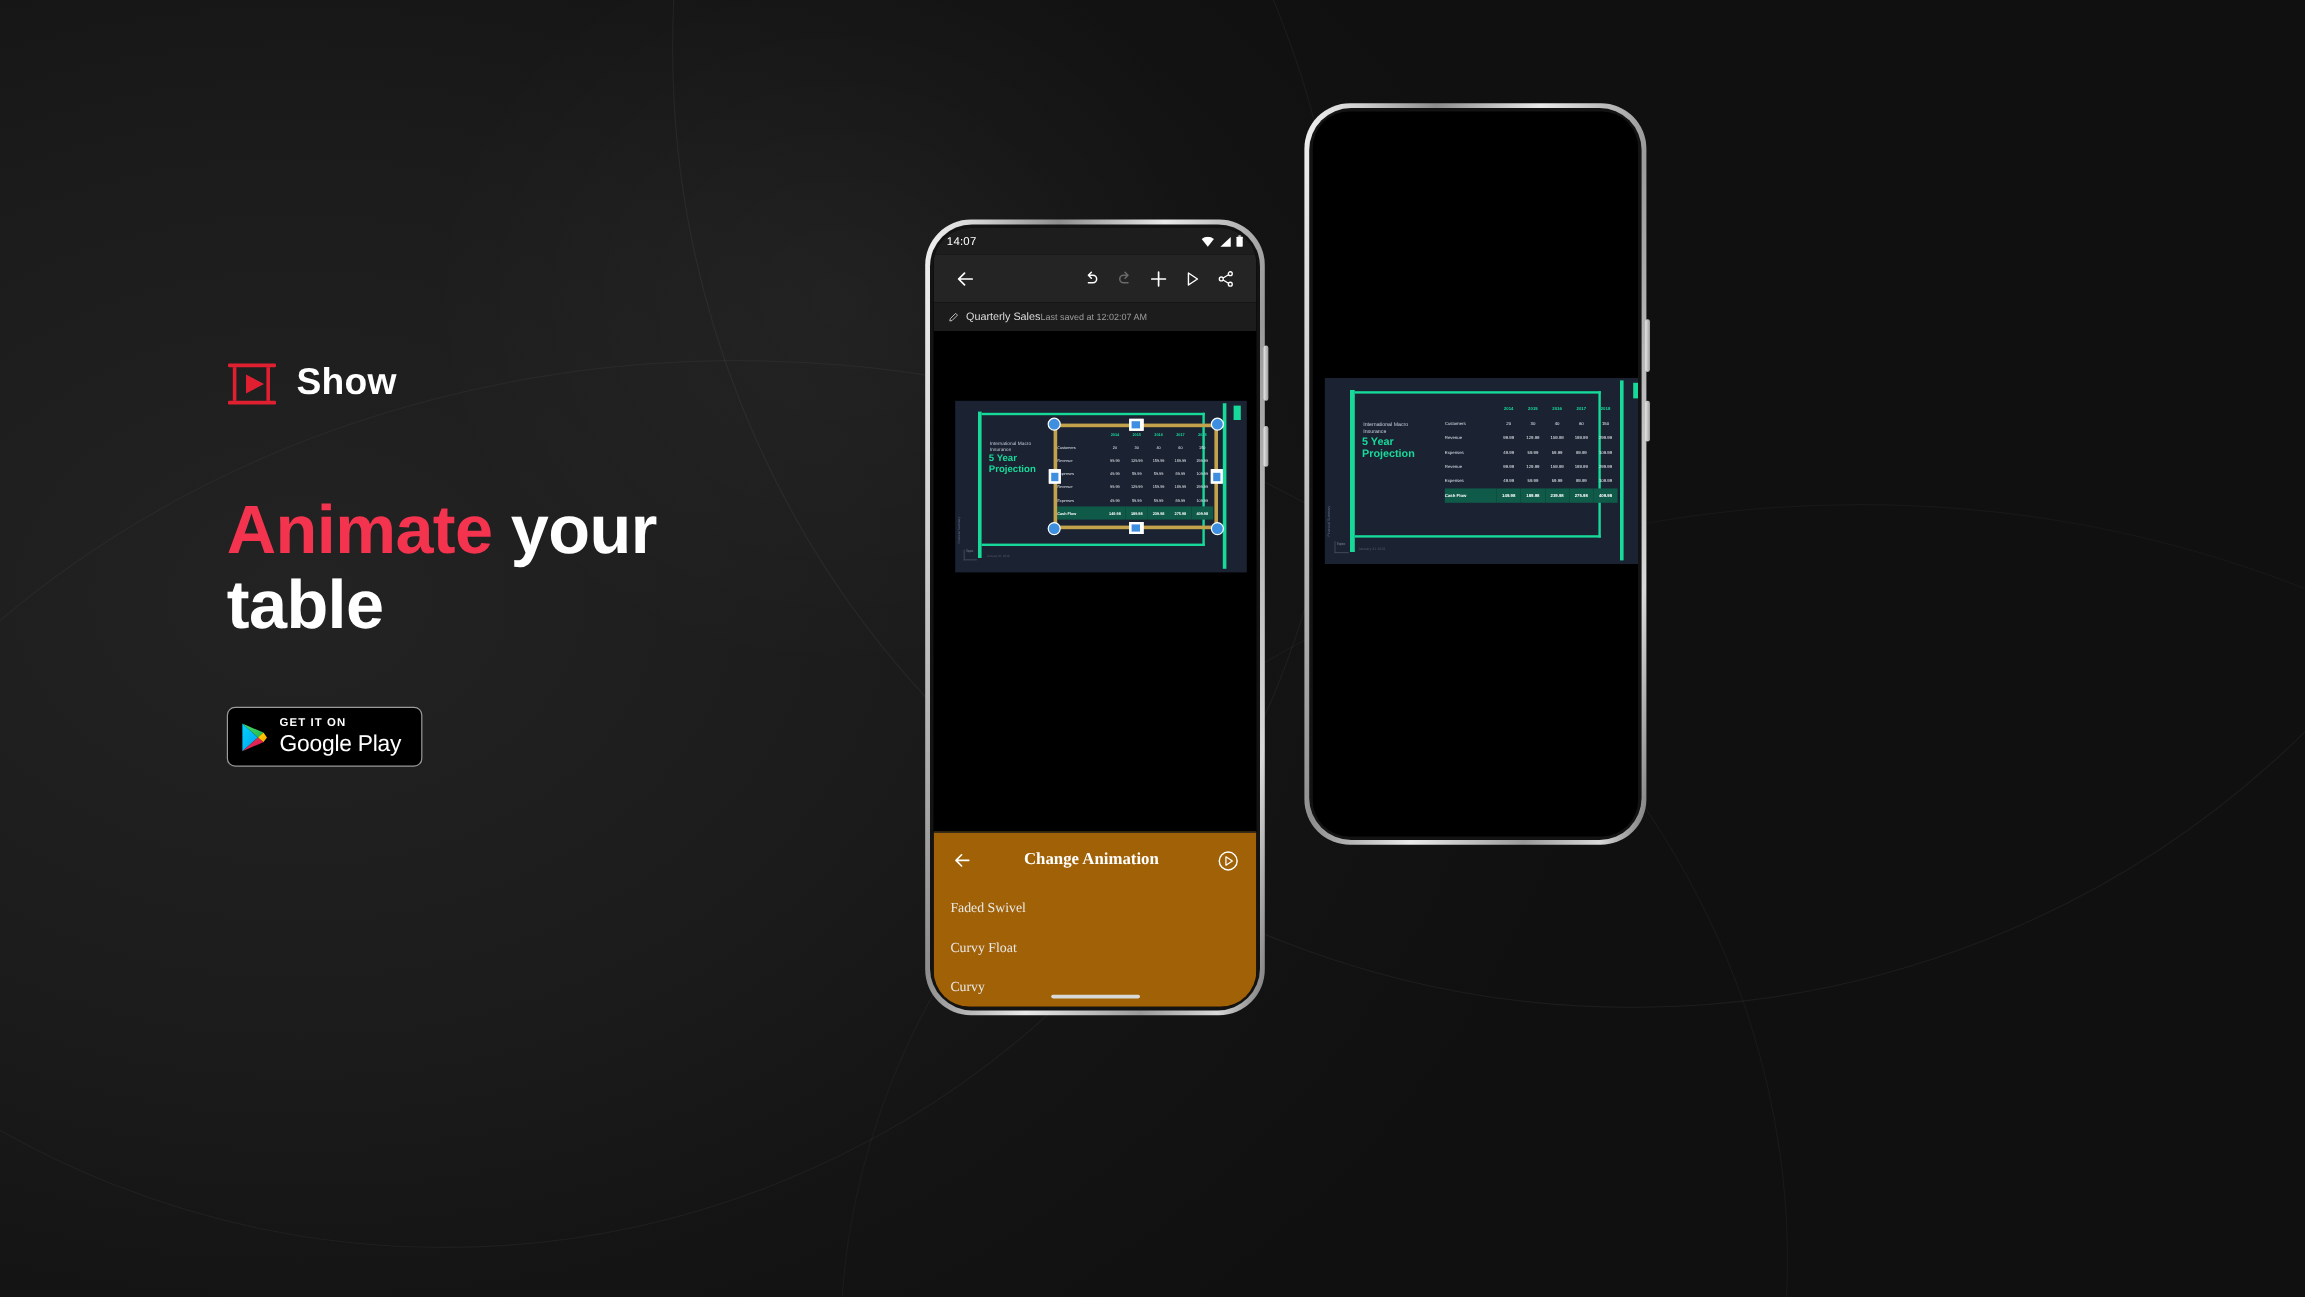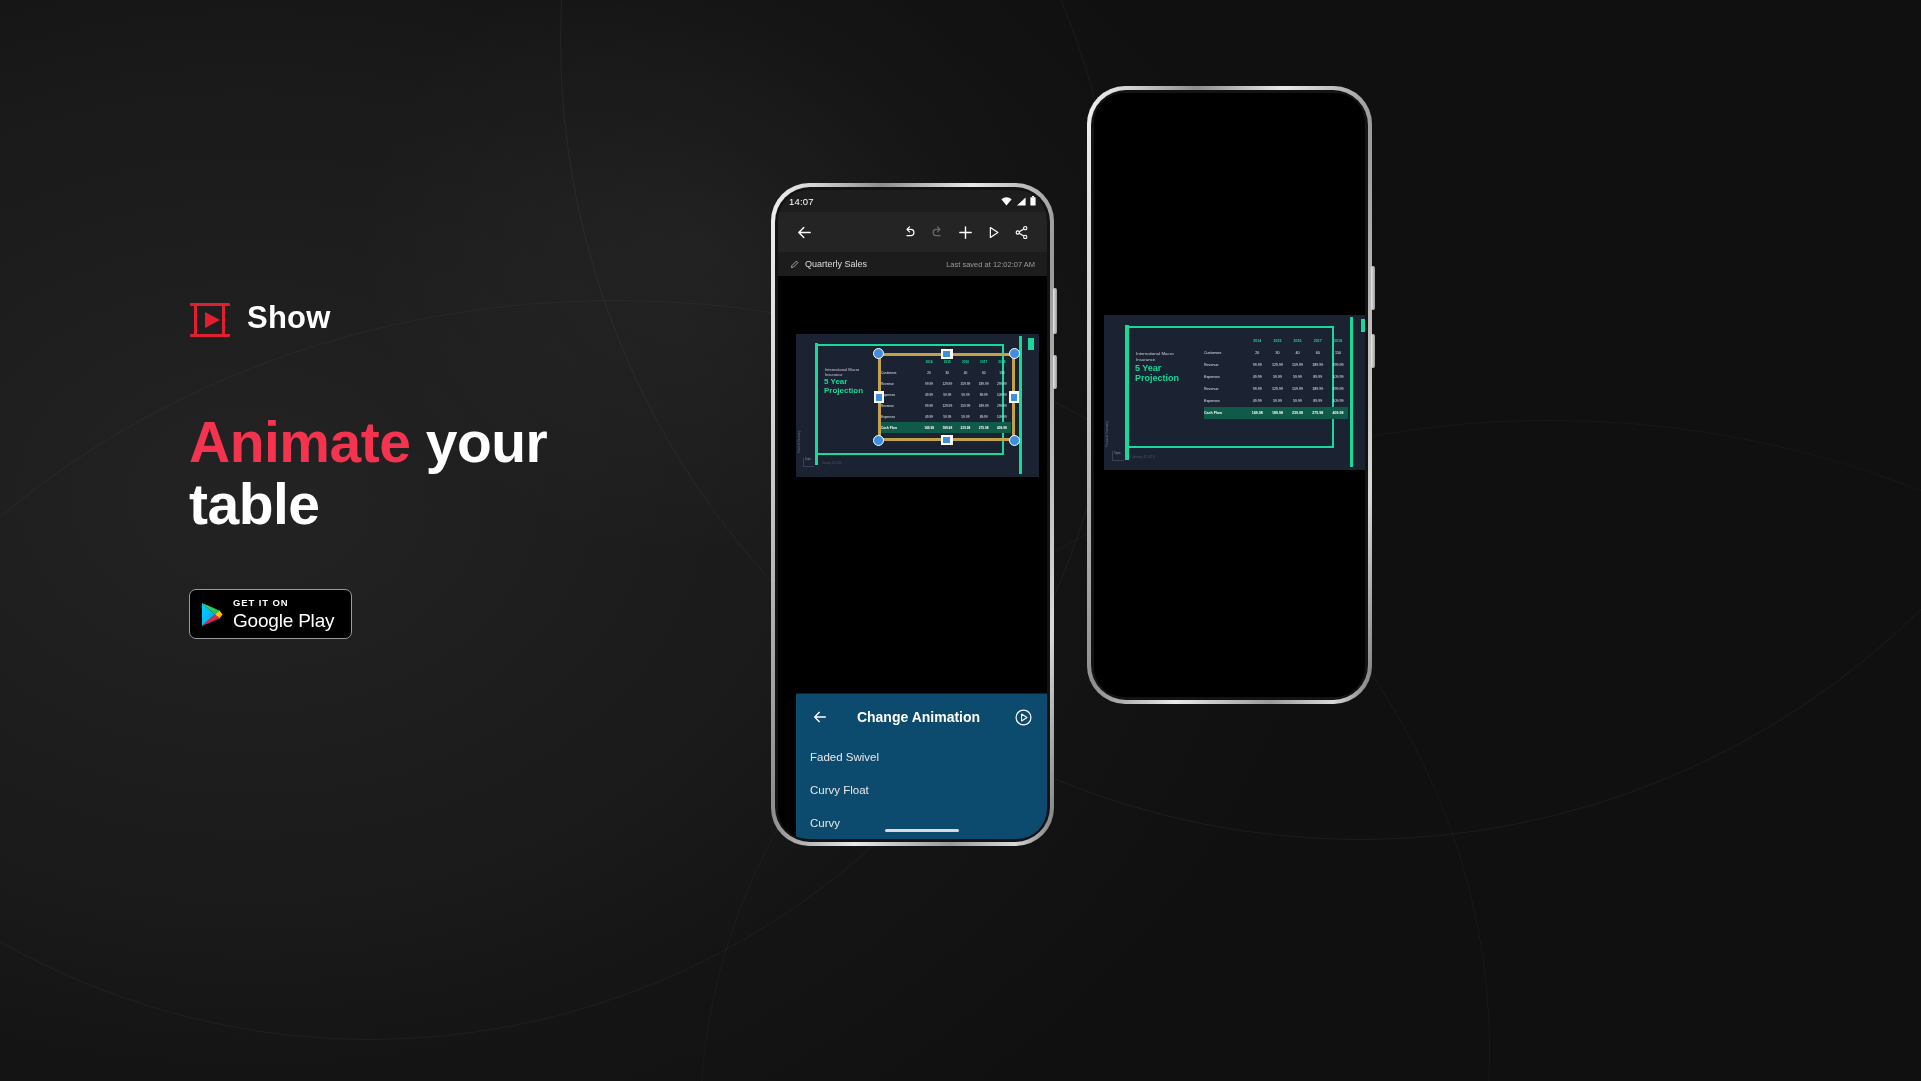--- a/index.html
+++ b/index.html
@@ -79,21 +79,21 @@
 
   
   .apptoolbar { height:40px; background:#242424; display:flex; align-items:center;
                 padding:0 12px; }
   .tb-spacer { flex:1; }
   .tb-btn { width:28px; height:28px; display:flex; align-items:center;
             justify-content:center; cursor:pointer; }
 
   
   .docbar { height:24px; background:#1c1c1c; display:flex; align-items:center;
-            padding:0 12px; justify-content:space-between; }
+            padding:0 12px; justify-content:flex-start; }
   .docbar-left { display:flex; align-items:center; gap:6px; }
   .doc-title { color:#dedede; font-size:9px; }
   .doc-saved { color:#9b9b9b; font-size:7.5px; }
 
   
   .canvas { background:#000; position:relative; flex:1; }
 
   
   .slide { position:absolute; background:#1b2231; }
   #slideA { left:18px; top:58px; width:243px; height:143px; }
@@ -125,22 +125,22 @@
   .h-circle { position:absolute; width:11px; height:11px; border-radius:50%;
               background:#3E8FE0; border:1.6px solid #ffffff; }
   .h-rect { position:absolute; width:12px; height:10px; background:#ffffff;
             border:1.5px solid #ffffff; display:flex; align-items:center;
             justify-content:center; }
   .h-rect i { display:block; width:7px; height:6px; background:#3E8FE0; }
   .h-rect.vert { width:10px; height:12px; }
   .h-rect.vert i { width:6px; height:7px; }
 
   
-  .sheet { position:absolute; left:18px; right:0; bottom:0; background:#0c4a6e;
-           border-top:1px solid #1e1e1e; }
+  .sheet { position:absolute; left:0; right:0; bottom:0; background:#a16207;
+           border-top:1px solid #1e1e1e;font-family:Liberation Serif, serif; }
   .sheet-head { height:46px; display:flex; align-items:center; padding:0 14px; gap:0; }
   .sheet-title { flex:1; text-align:center; color:#fff; font-size:14px; font-weight:bold;
                  margin-left:-6px; }
   .anim-item { height:33px; display:flex; align-items:center; justify-content:space-between;
                padding:0 14px; color:#e9e9e9; font-size:11.5px; cursor:pointer; }
   .anim-check { width:14px; height:14px; }
   .homebar { position:absolute; left:50%; transform:translateX(-50%); bottom:7px;
              width:74px; height:3px; border-radius:2px; background:#d9d9d9; }
 </style>
 </head>

